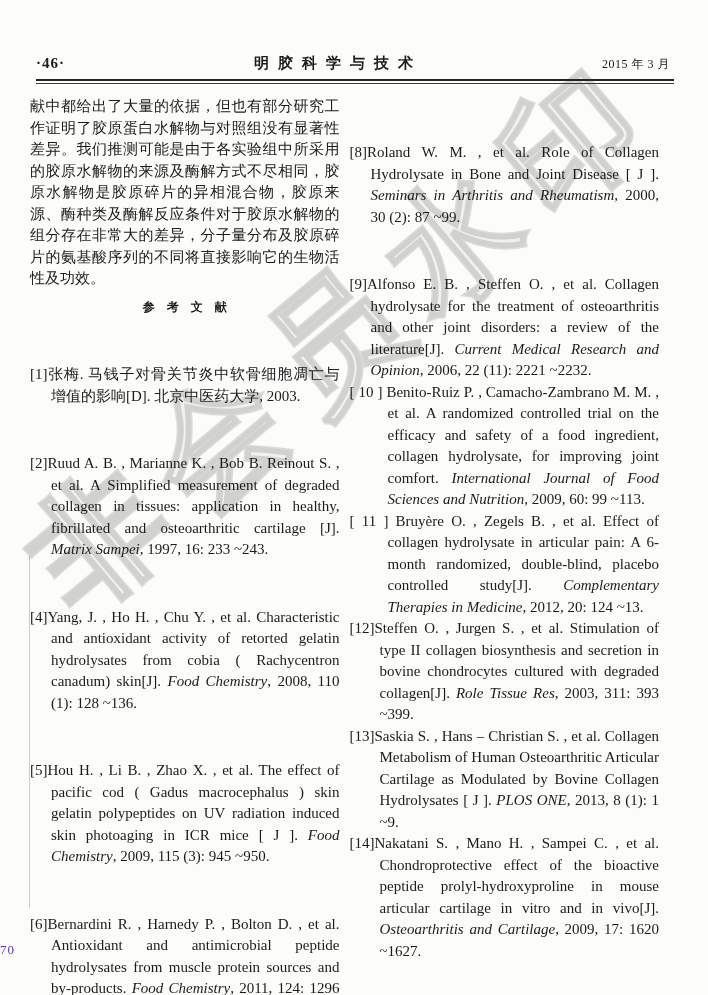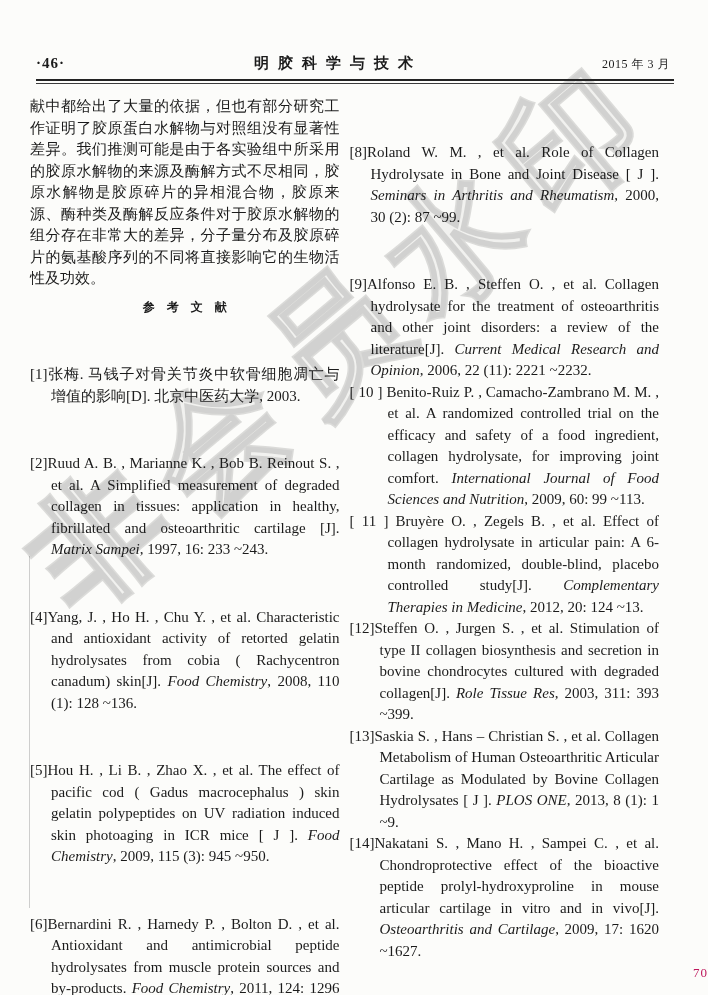--- a/index.html
+++ b/index.html
@@ -40,22 +40,22 @@
   .refs-heading{
     margin:7px 0 5px;text-align:center;font-weight:700;
     font-size:12px;letter-spacing:12px;text-indent:12px;
   }
   .ref{margin:0;}
   .ind-s{padding-left:21px;text-indent:-21px;margin-top:46px;}
   .ind-m{padding-left:30px;text-indent:-30px;}
   .ind-l{padding-left:38px;text-indent:-38px;}
   .it{font-style:italic;}
   .footer{
-    position:absolute;left:0;right:0;top:942px;text-align:right;
-    font-size:13px;color:#be185d;letter-spacing:1px;z-index:1;margin-top:23px;
+    position:absolute;left:0;right:0;top:942px;text-align:left;
+    font-size:13px;color:#6d28d9;letter-spacing:1px;z-index:1;
   }
   .scan-line{
     position:absolute;left:29px;top:556px;width:1px;height:352px;
     background:rgba(0,0,0,0.18);z-index:1;
   }
 </style>
 </head>
 <body>
 
 <div class="page">

